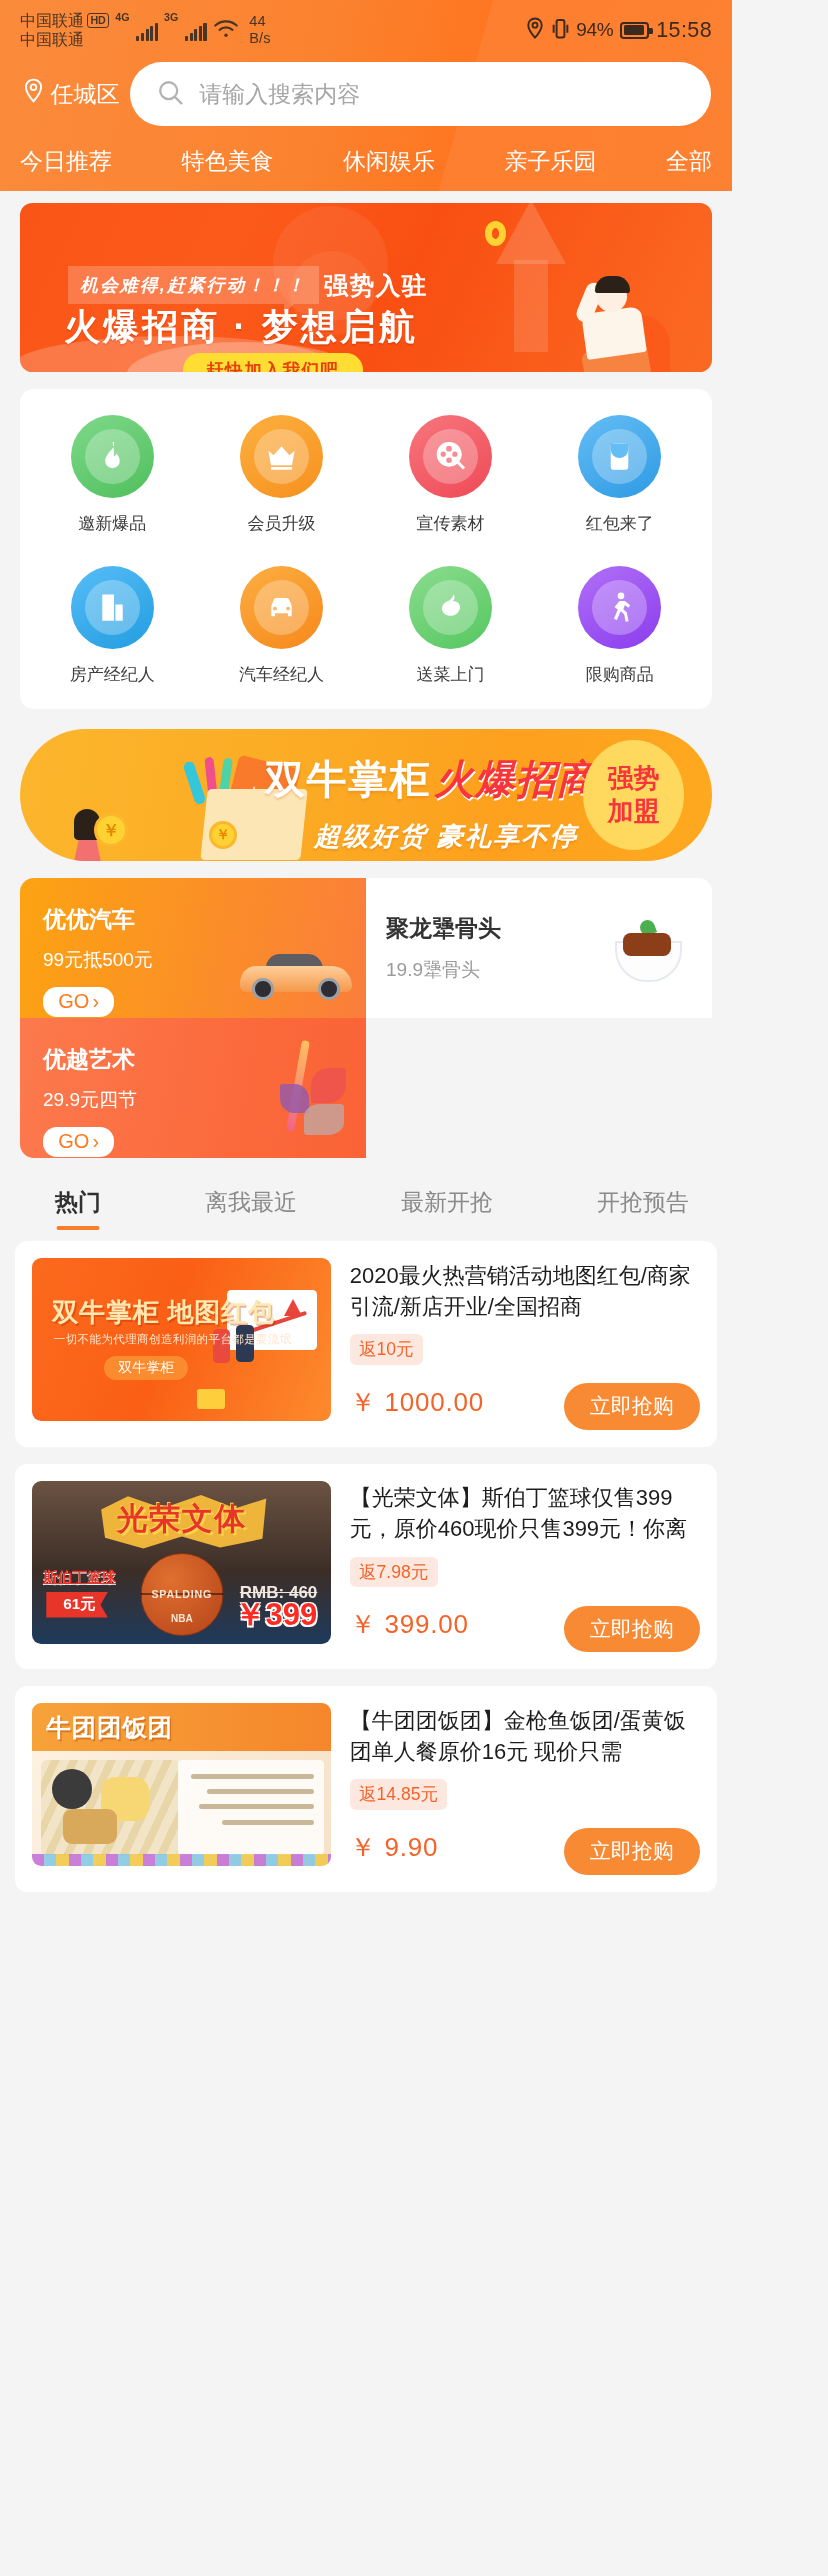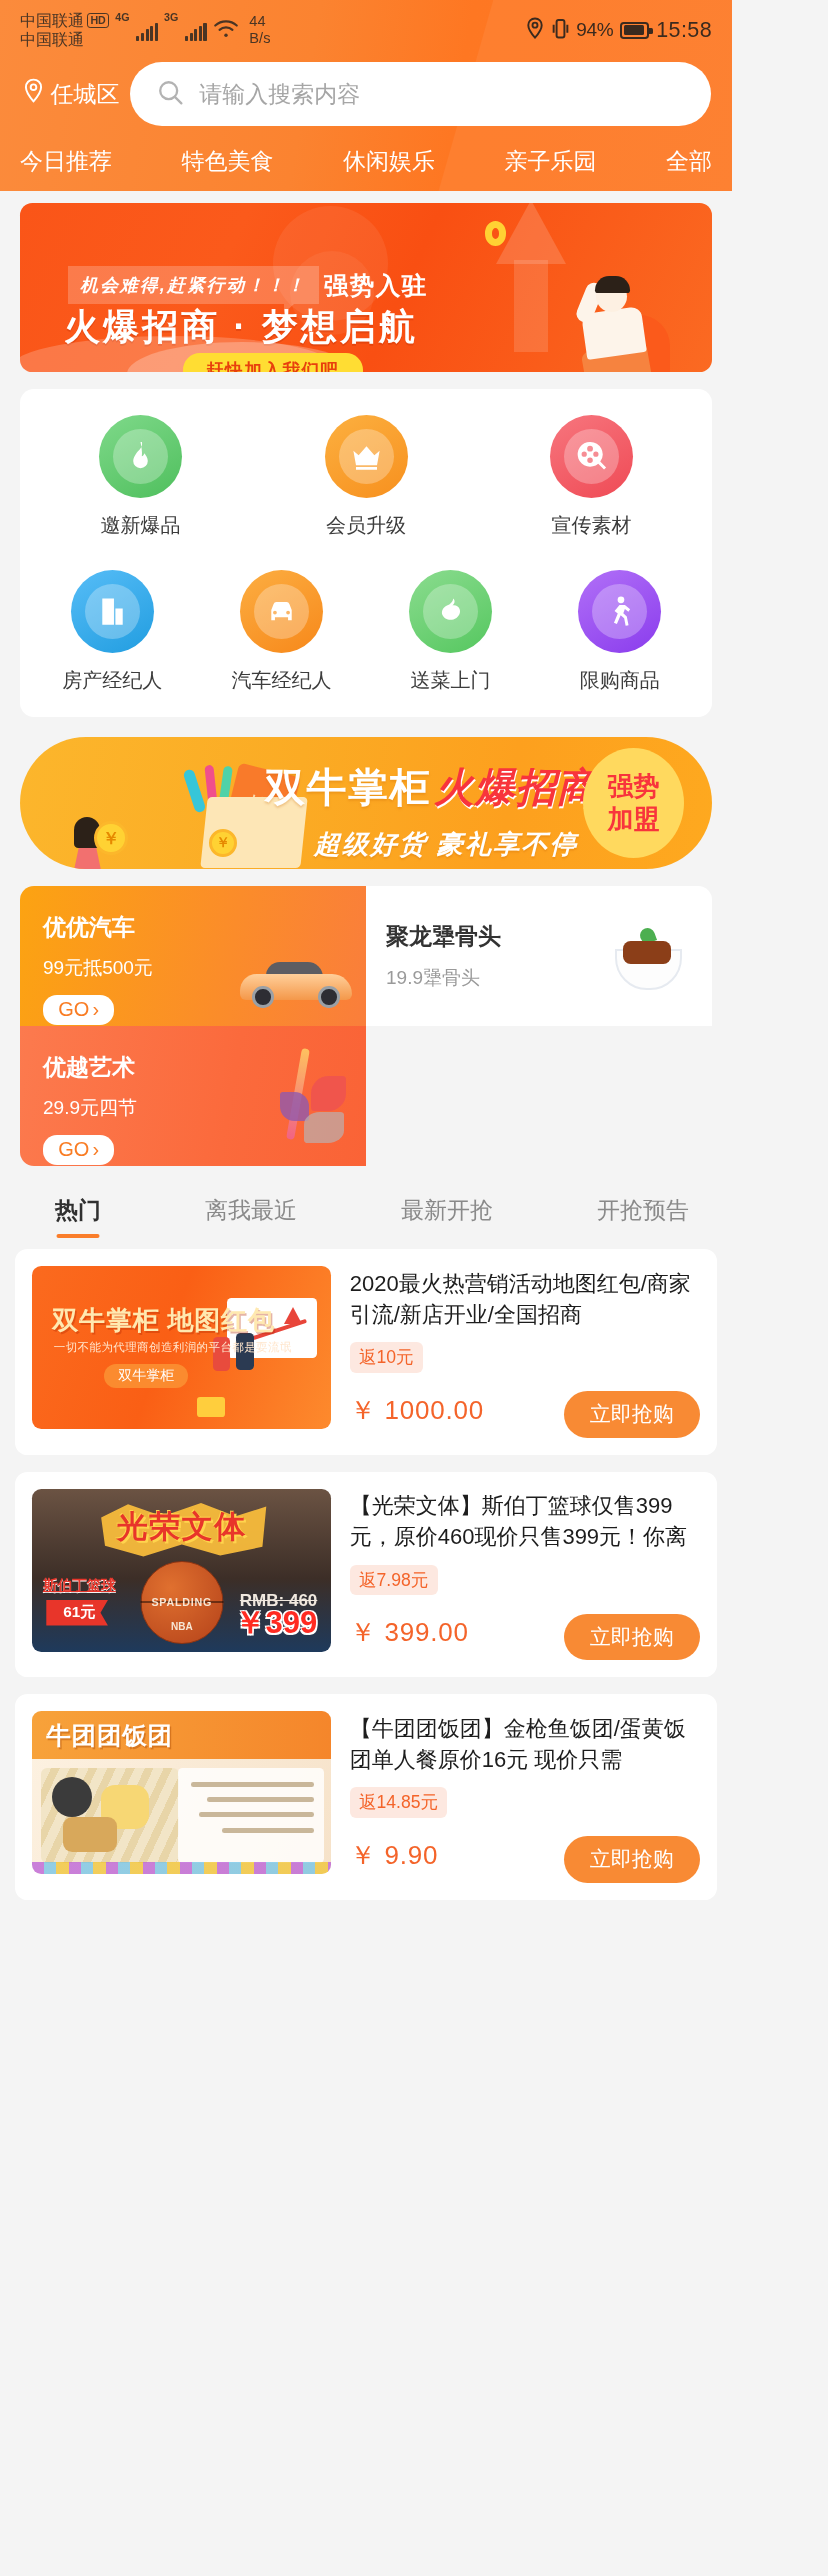--- a/index.html
+++ b/index.html
@@ -112,21 +112,21 @@
   .grow + .grow { margin-top:31px; }
   .gicon {
     width:83px;height:83px;border-radius:50%;display:flex;align-items:center;justify-content:center;
     position:relative;
   }
   .gicon .inner{
     width:55px;height:55px;border-radius:50%;background:rgba(255,255,255,.28);
     display:flex;align-items:center;justify-content:center;
   }
   .gicon svg{width:35px;height:35px;fill:#fff}
-  .glabel{font-size:20px;color:#3d3d3d}
+  .glabel{font-size:17px;color:#3d3d3d}
 
   
   .banner2 {
     margin:20px 20px 0 20px; height:132px; border-radius:66px; position:relative; overflow:hidden;
     background:linear-gradient(100deg,#fcb62c 0%,#fbab24 40%,#fda01e 70%,#fea91f 100%);
     display:flex; align-items:center;
   }
   .b2-gift{position:absolute;left:89px;top:12.3px;width:123px;height:107px}
   .b2-box{position:absolute;left:95px;top:48px;width:100px;height:71px;background:#fde6b6;border-radius:4.6px;transform:skewX(-6deg)}
   .b2-card{position:absolute;left:120px;top:20px;width:63px;height:80px;background:#f97a2a;border-radius:6.1px;transform:rotate(14deg)}
@@ -395,20 +395,31 @@
         <div class="gcell">
           <div class="gicon" style="background:linear-gradient(150deg,#f7767e,#ef4a55)">
             <div class="inner">
               <svg viewBox="0 0 24 24">
                   <path d="M11 2a8.5 8.5 0 1 0 5.6 14.9l4 4 1.4-1.4-4-4A8.5 8.5 0 0 0 11 2zm0 2.6a2 2 0 1 1 0 4 2 2 0 0 1 0-4zM7 8.6a1.8 1.8 0 1 1 0 3.6 1.8 1.8 0 0 1 0-3.6zm8 0a1.8 1.8 0 1 1 0 3.6 1.8 1.8 0 0 1 0-3.6zm-4 4a1.9 1.9 0 1 1 0 3.8 1.9 1.9 0 0 1 0-3.8z"></path>
                 </svg>
             </div>
           </div>
           <div class="glabel">宣传素材</div>
         </div>
+        <div class="gcell">
+          <div class="gicon" style="background:linear-gradient(150deg,#64bdf5,#2e9ae3)">
+            <div class="inner">
+              <svg viewBox="0 0 24 24">
+                  <rect x="6" y="3" width="12" height="18" rx="2"></rect>
+                  <path d="M6 3h12v4a6 6 0 0 1-12 0V3z" fill="#64bdf5"></path>
+                </svg>
+            </div>
+          </div>
+          <div class="glabel">红包来了</div>
+        </div>
       </div>
 
       <div class="grow">
         <div class="gcell">
           <div class="gicon" style="background:linear-gradient(150deg,#57bdf7,#219de0)">
             <div class="inner">
               <svg viewBox="0 0 24 24">
                   <path d="M5 3h8v18H5V3zm9 7h5v11h-5V10zM7 6h2v2H7V6zm0 4h2v2H7v-2zm0 4h2v2H7v-2z"></path>
                 </svg>
             </div>

